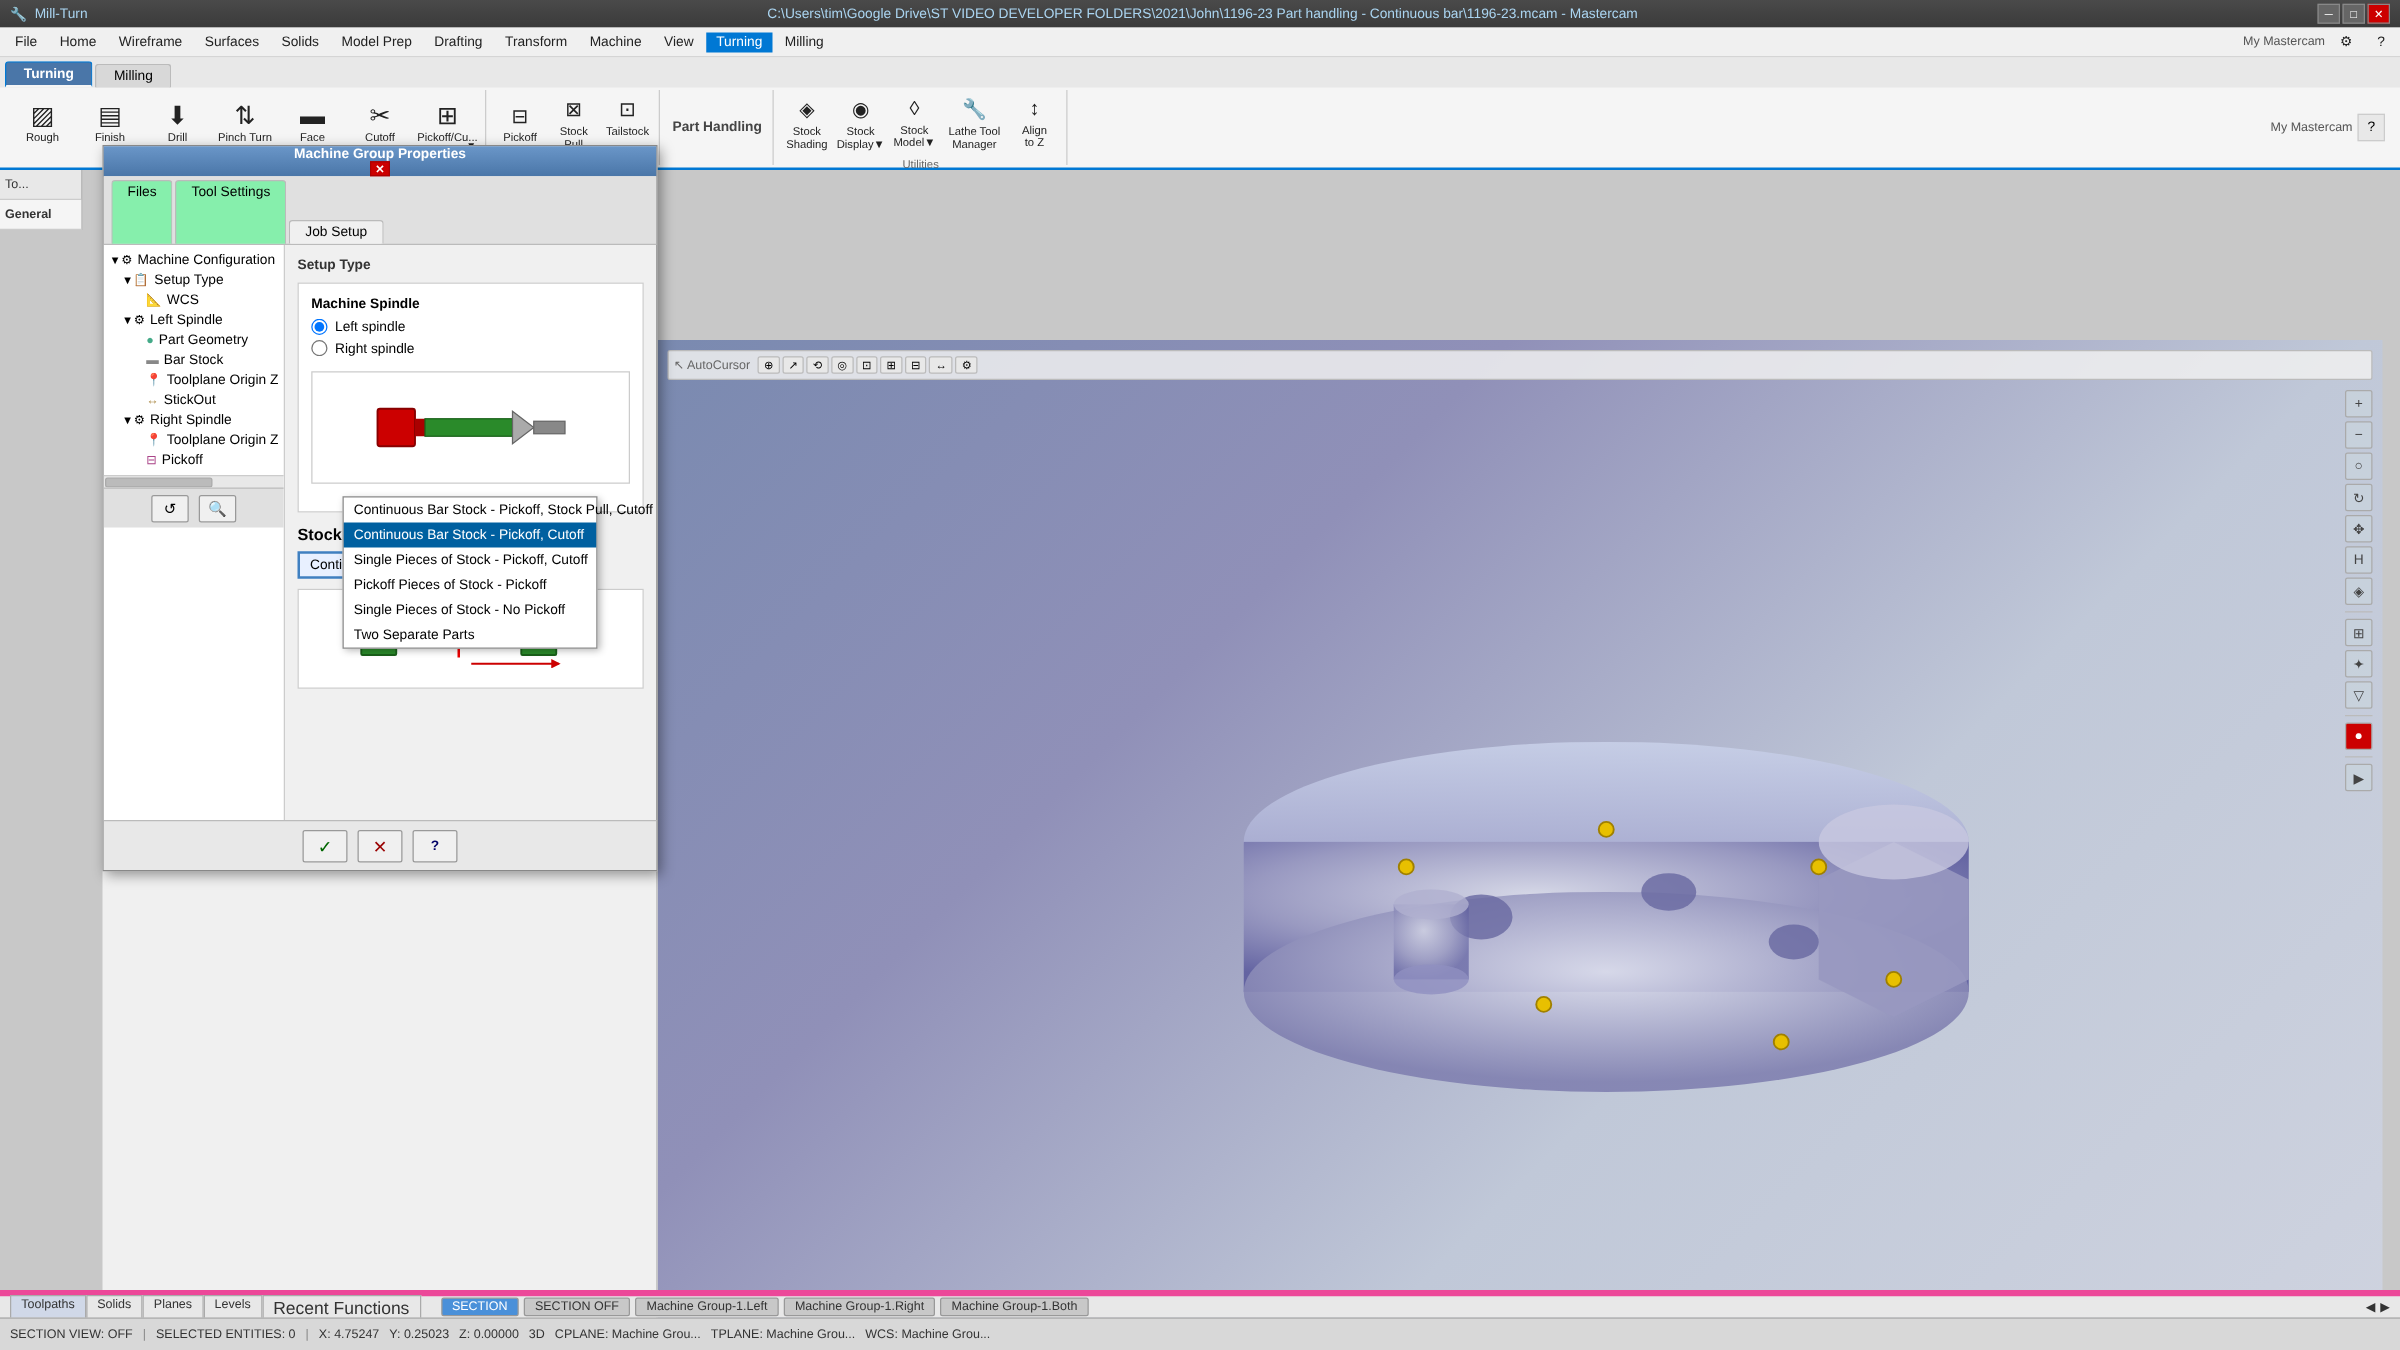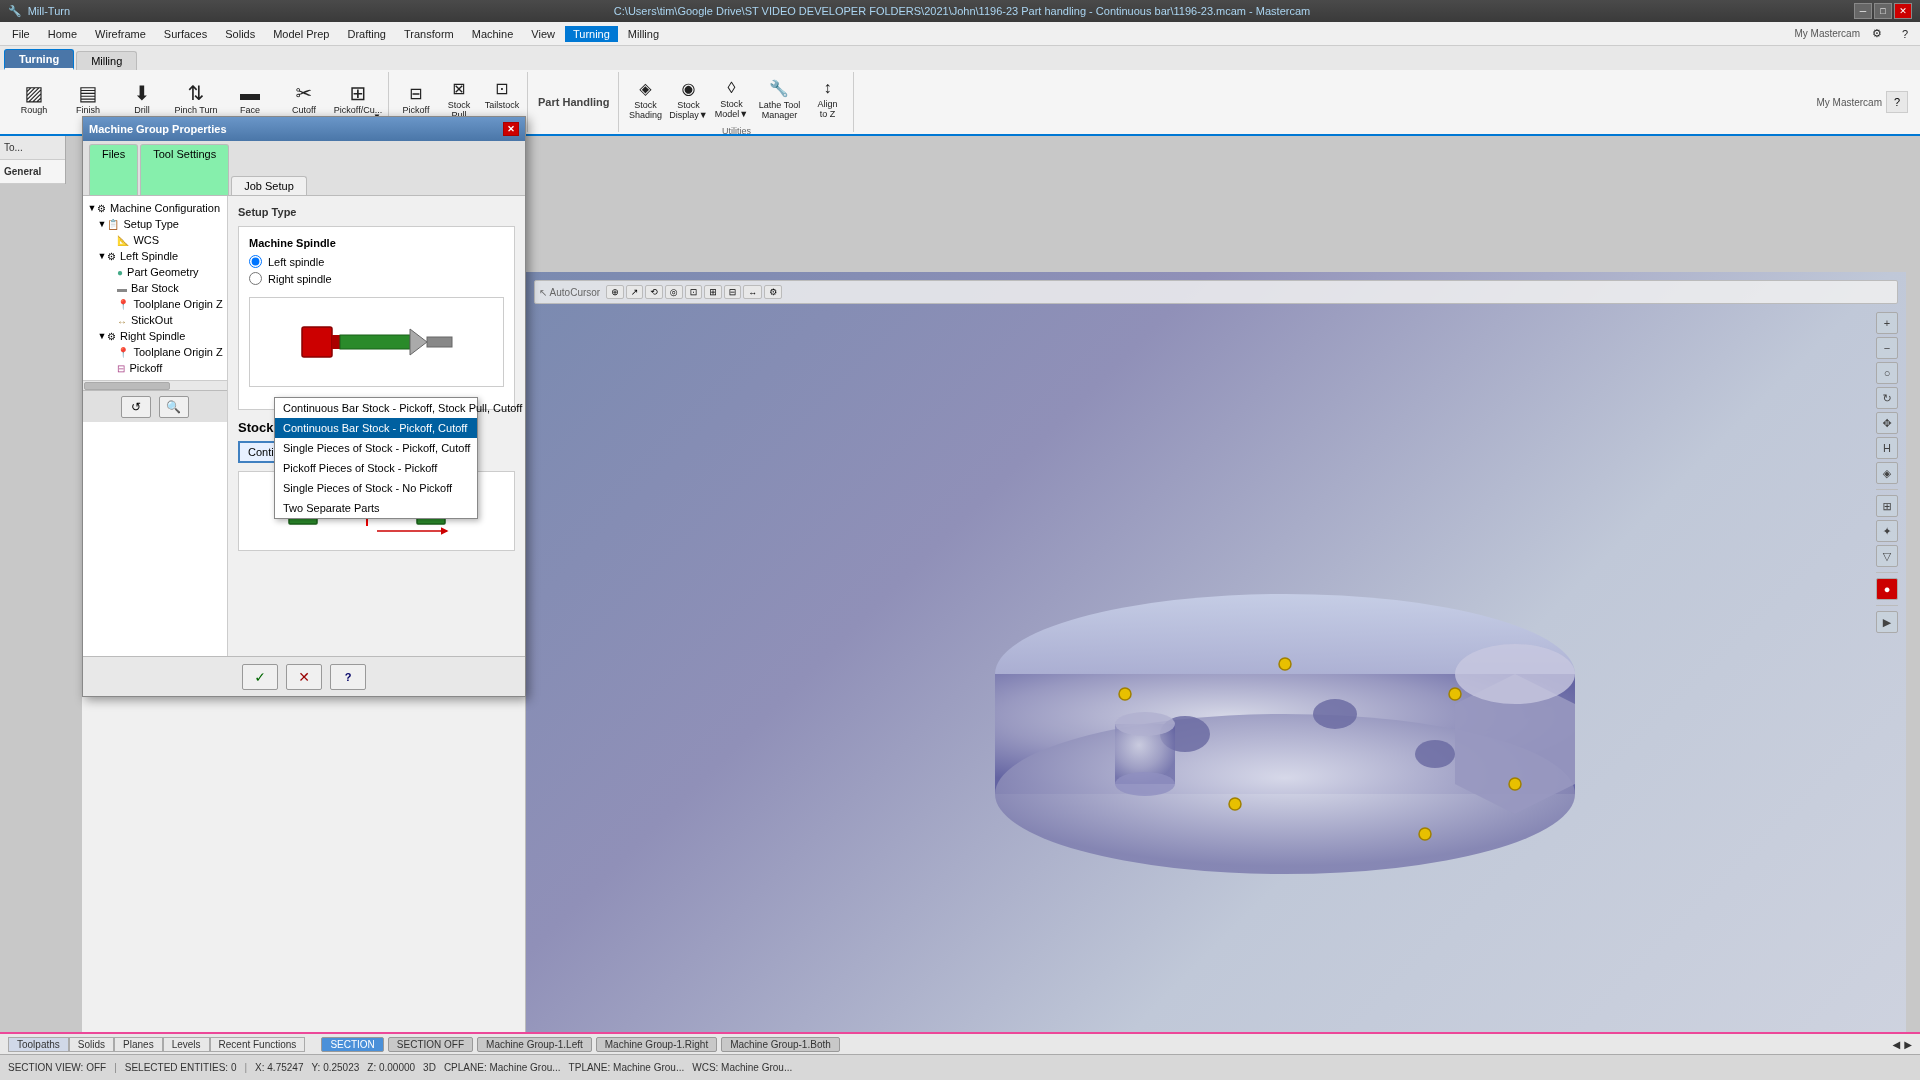--- a/index.html
+++ b/index.html
@@ -179,21 +179,21 @@
     #axis-indicator {
       position: absolute;
       bottom: 20px;
       left: 40px;
     }
 
     
     #statusbar {
       height: 22px;
       background: #e8e8e8;
-      border-top: 2px solid #ec4899;
+      border-top: 5px solid #ec4899;
       display: flex;
       align-items: center;
       padding: 0 8px;
       gap: 8px;
       font-size: 10px;
       color: #333;
       position: absolute;
       bottom: 26px;
       left: 0;
       right: 0;
@@ -237,20 +237,21 @@
     #dialog-titlebar {
       height: 24px;
       background: linear-gradient(to bottom, #6a96c8, #4a76a8);
       display: flex;
       align-items: center;
       justify-content: space-between;
       padding: 0 6px;
       color: white;
       font-size: 11px;
       font-weight: bold;
+      flex-direction: column;
     }
     #dialog-close {
       width: 16px;
       height: 14px;
       background: #c00;
       border: 1px solid #a00;
       color: white;
       display: flex;
       align-items: center;
       justify-content: center;
@@ -892,21 +893,21 @@
   <div class="dropdown-item">Two Separate Parts</div>
 </div>
 
 <div id="statusbar">
 
   <div style="display:flex;gap:0;margin-right:8px;">
     <div style="padding:1px 8px;background:#d0d8e8;border:1px solid #aaa;font-size:10px;cursor:pointer;">Toolpaths</div>
     <div style="padding:1px 8px;background:#e8e8e8;border:1px solid #aaa;font-size:10px;cursor:pointer;">Solids</div>
     <div style="padding:1px 8px;background:#e8e8e8;border:1px solid #aaa;font-size:10px;cursor:pointer;">Planes</div>
     <div style="padding:1px 8px;background:#e8e8e8;border:1px solid #aaa;font-size:10px;cursor:pointer;">Levels</div>
-    <div style="padding:1px 8px;background:#e8e8e8;border:1px solid #aaa;font-size:10px;cursor:pointer;">Recent Functions</div>
+    <div style="padding:1px 8px;background:#e8e8e8;border:1px solid #aaa;font-size:14px;cursor:pointer;">Recent Functions</div>
   </div>
   <div style="display:flex;gap:4px;align-items:center;">
     <div class="status-section-btn active">SECTION</div>
     <div class="status-section-btn">SECTION OFF</div>
     <div class="status-section-btn">Machine Group-1.Left</div>
     <div class="status-section-btn">Machine Group-1.Right</div>
     <div class="status-section-btn">Machine Group-1.Both</div>
   </div>
   <div style="margin-left:auto;display:flex;gap:4px;">
     <div style="cursor:pointer;font-size:10px;">◀</div>

